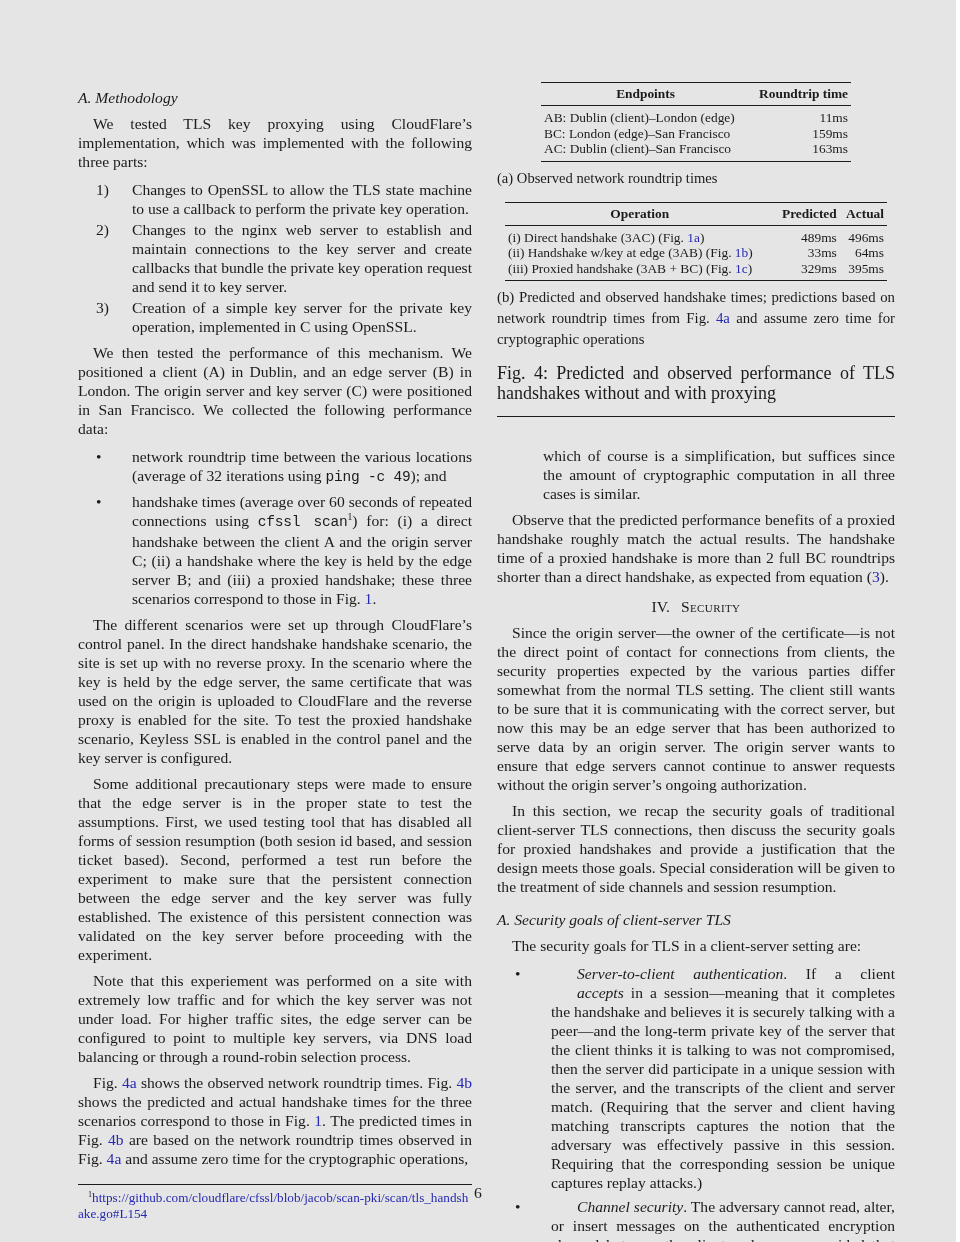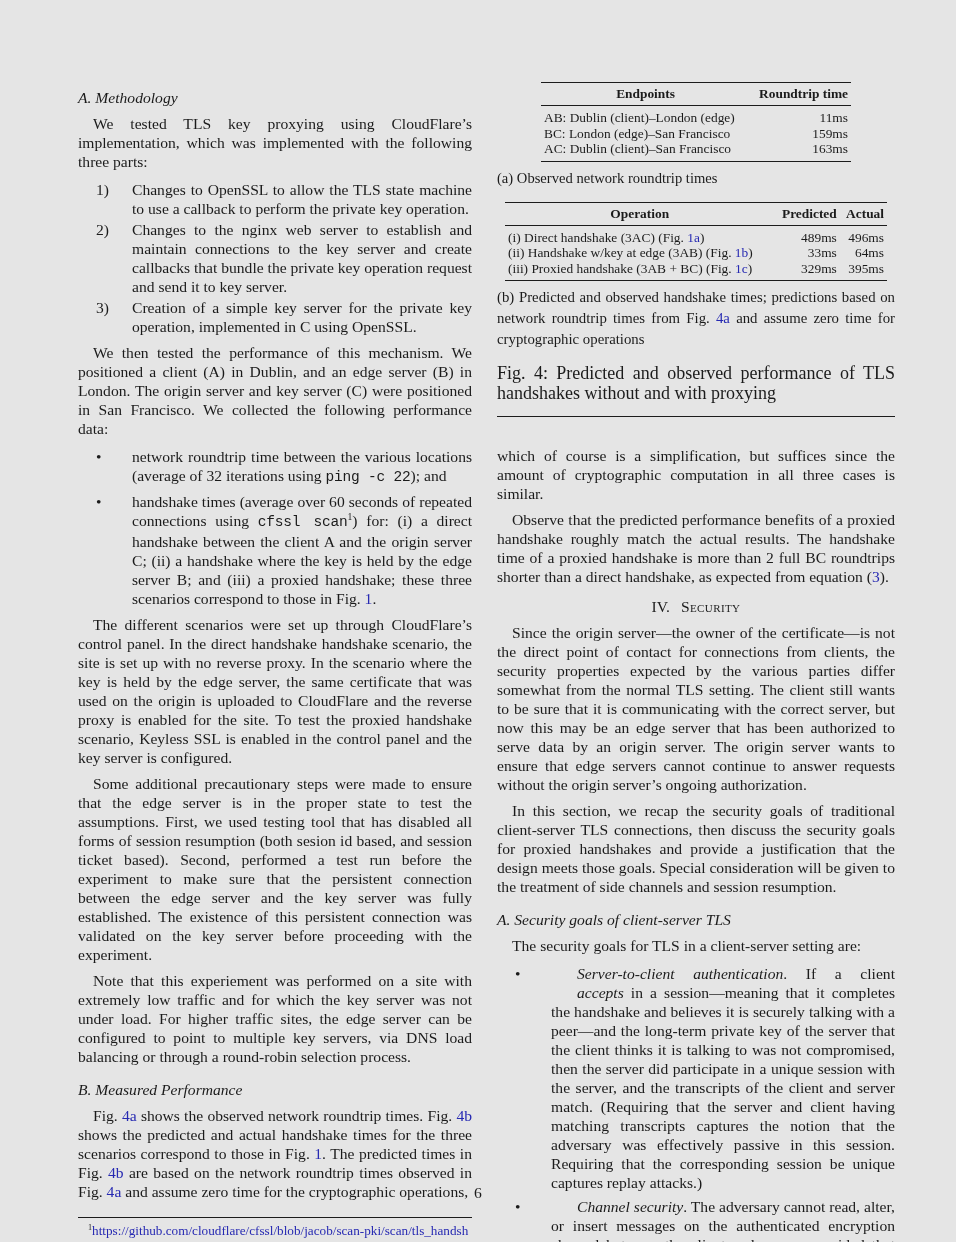--- a/index.html
+++ b/index.html
@@ -60,21 +60,21 @@
   .tbl tbody tr:last-child td { padding-bottom: 4px; }
   .tbl th.num, .tbl td.num { text-align: right; }
   .tbl-a { width: 310px; margin: 0 auto; }
   .tbl-b { width: 382px; margin: 14px auto 0 auto; }
   .tbl-b td.op { white-space: nowrap; }
 
   .subcaption-center { text-align: left; font-size: 14.6px; margin-top: 7px; }
   .subcaption-just { text-align: justify; font-size: 14.8px; line-height: 21px; margin-top: 6px; }
   .figcaption { text-align: justify; font-size: 18px; line-height: 19.5px; margin-top: 14px; }
   .fig-sep-rule { border-top: 1px solid var(--color-rule); height: 0; margin-top: 13px; }
-  .after-fig { margin-top: 29px; }
+  .after-fig { margin-top: 29px; margin-left: 46px; }
 
   .sec-heading { text-align: center; margin: 11px 0 0 0; }
   .sec-heading .sec-num { margin-right: 11px; }
   .sec-heading .sc { font-variant: small-caps; letter-spacing: 0.4px; }
 
   .page-number { position: absolute; left: 0; top: 1183px; width: 100%; text-align: center; }
 </style>
 </head>
 <body>
 
@@ -99,35 +99,34 @@
         <span class="li-marker">3)</span>
         <span class="li-body"><span>Creation of a simple key server for the private key operation, implemented in C using OpenSSL.</span></span>
       </div>
     </div>
 
     <div class="para"><span>We then tested the performance of this mechanism. We positioned a client (A) in Dublin, and an edge server (B) in London. The origin server and key server (C) were positioned in San Francisco. We collected the following performance data:</span></div>
 
     <div class="vlist bullets">
       <div class="li">
         <span class="li-marker">•</span>
-        <span class="li-body"><span>network roundtrip time between the various locations (average of 32 iterations using </span><span class="seg-mono">ping -c 22</span><span>); and</span></span>
+        <span class="li-body"><span>network roundtrip time between the various locations (average of 32 iterations using </span><span class="seg-mono">ping -c 49</span><span>); and</span></span>
       </div>
       <div class="li">
         <span class="li-marker">•</span>
         <span class="li-body"><span>handshake times (average over 60 seconds of repeated connections using </span><span class="seg-mono">cfssl scan</span><sup class="seg-sup">1</sup><span>) for: (i) a direct handshake between the client A and the origin server C; (ii) a handshake where the key is held by the edge server B; and (iii) a proxied handshake; these three scenarios correspond to those in Fig. </span><span class="seg-link">1</span><span>.</span></span>
       </div>
     </div>
 
     <div class="para"><span>The different scenarios were set up through CloudFlare’s control panel. In the direct handshake handshake scenario, the site is set up with no reverse proxy. In the scenario where the key is held by the edge server, the same certificate that was used on the origin is uploaded to CloudFlare and the reverse proxy is enabled for the site. To test the proxied handshake scenario, Keyless SSL is enabled in the control panel and the key server is configured.</span></div>
 
     <div class="para"><span>Some additional precautionary steps were made to ensure that the edge server is in the proper state to test the assumptions. First, we used testing tool that has disabled all forms of session resumption (both sesion id based, and session ticket based). Second, performed a test run before the experiment to make sure that the persistent connection between the edge server and the key server was fully established. The existence of this persistent connection was validated on the key server before proceeding with the experiment.</span></div>
 
     <div class="para"><span>Note that this experiement was performed on a site with extremely low traffic and for which the key server was not under load. For higher traffic sites, the edge server can be configured to point to multiple key servers, via DNS load balancing or through a round-robin selection process.</span></div>
 
-    <div class="subsec-heading">B. Measured Performance</div>
 
     <div class="para"><span>Fig. </span><span class="seg-link">4a</span><span> shows the observed network roundtrip times. Fig. </span><span class="seg-link">4b</span><span> shows the predicted and actual handshake times for the three scenarios correspond to those in Fig. </span><span class="seg-link">1</span><span>. The predicted times in Fig. </span><span class="seg-link">4b</span><span> are based on the network roundtrip times observed in Fig. </span><span class="seg-link">4a</span><span> and assume zero time for the cryptographic operations,</span></div>
 
     <div class="footnote-block">
       <div class="footnote-rule"></div>
       <div class="footnote"><sup class="seg-sup">1</sup><span class="seg-link">https://github.com/cloudflare/cfssl/blob/jacob/scan-pki/scan/tls_handshake.go#L154</span></div>
     </div>
 
   </div>
 

